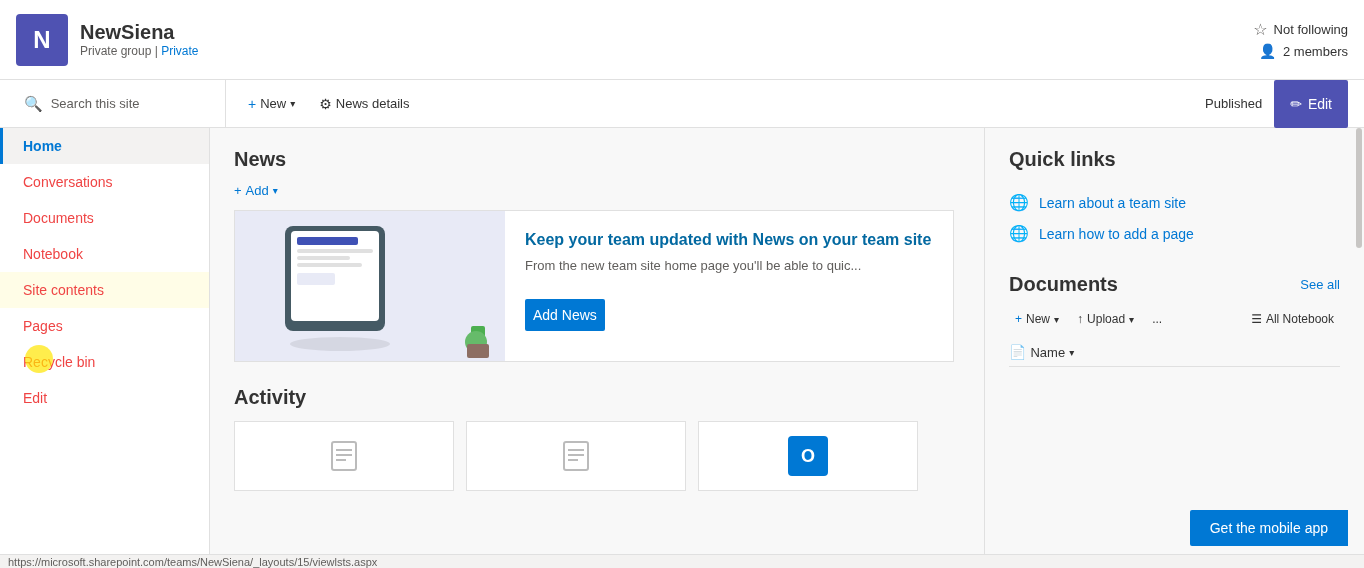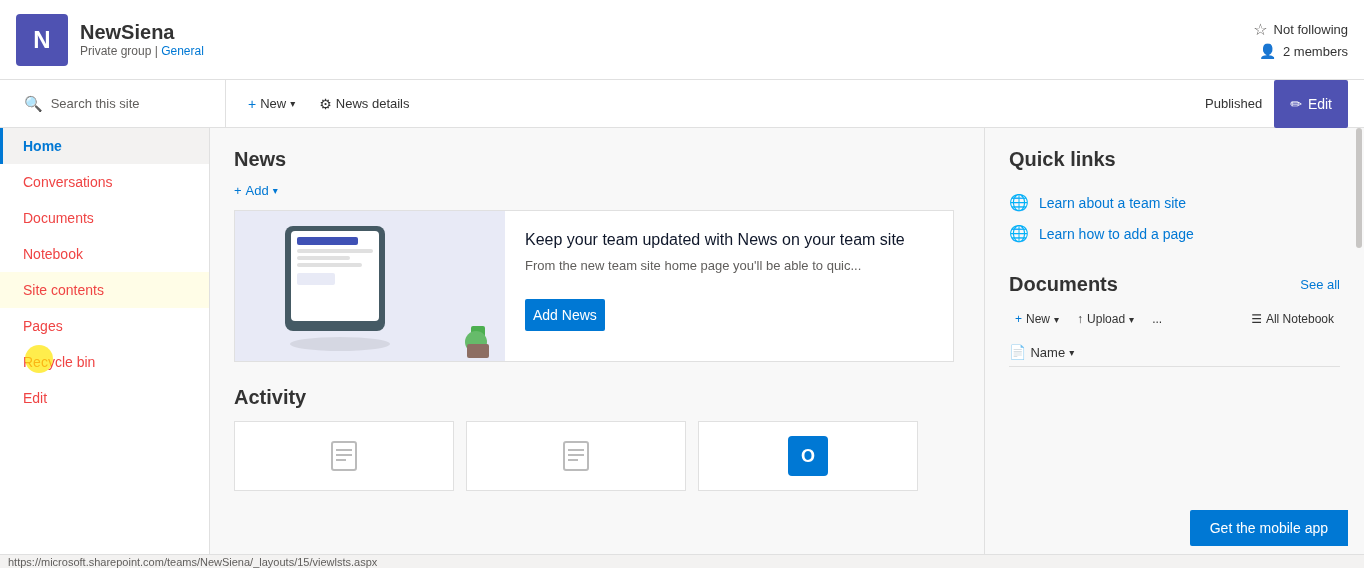--- a/index.html
+++ b/index.html
@@ -112,21 +112,21 @@
       background: #fff; border: 1px solid #e0e0e0;
       margin-bottom: 24px; max-width: 720px;
     }
     .news-image {
       width: 270px; min-width: 270px; height: 150px;
       background: #e8eaf6;
       display: flex; align-items: center; justify-content: center;
       position: relative; overflow: hidden;
     }
     .news-content { padding: 20px; }
-    .news-title { font-size: 16px; font-weight: 400; margin-bottom: 8px; color: #0f172a; text-align: right; }
+    .news-title { font-size: 16px; font-weight: 700; margin-bottom: 8px; color: #0369a1; text-align: right; }
     .news-desc { font-size: 13px; color: #605e5c; margin-bottom: 16px; line-height: 1.4; }
     .add-news-btn {
       background: #0078d4; color: #fff; border: none;
       padding: 8px 8px; cursor: pointer; font-size: 14px; border-radius: 2px; margin-top: 8px;
     }
 
     
     .activity-title { font-size: 20px; font-weight: 600; color: #333; margin-bottom: 12px; }
     .activity-cards { display: flex; gap: 12px; }
     .activity-card {
@@ -223,21 +223,21 @@
   <div class="top-header">
     <div class="site-identity">
       <div class="site-logo">
         <span>N</span>
       </div>
       <div>
         <div class="site-name">NewSiena</div>
         <div class="site-meta">
           <span>Private group</span>
           <span> | </span>
-          <a href="#">General</a>
+          <a href="#">Private</a>
         </div>
       </div>
     </div>
     <div class="header-right">
       <button class="follow-btn">
         <span style="font-size:16px; color:#605e5c;">☆</span>
         <span>Not following</span>
       </button>
       <button class="members-link">
         <span style="font-size:14px;">👤</span>

